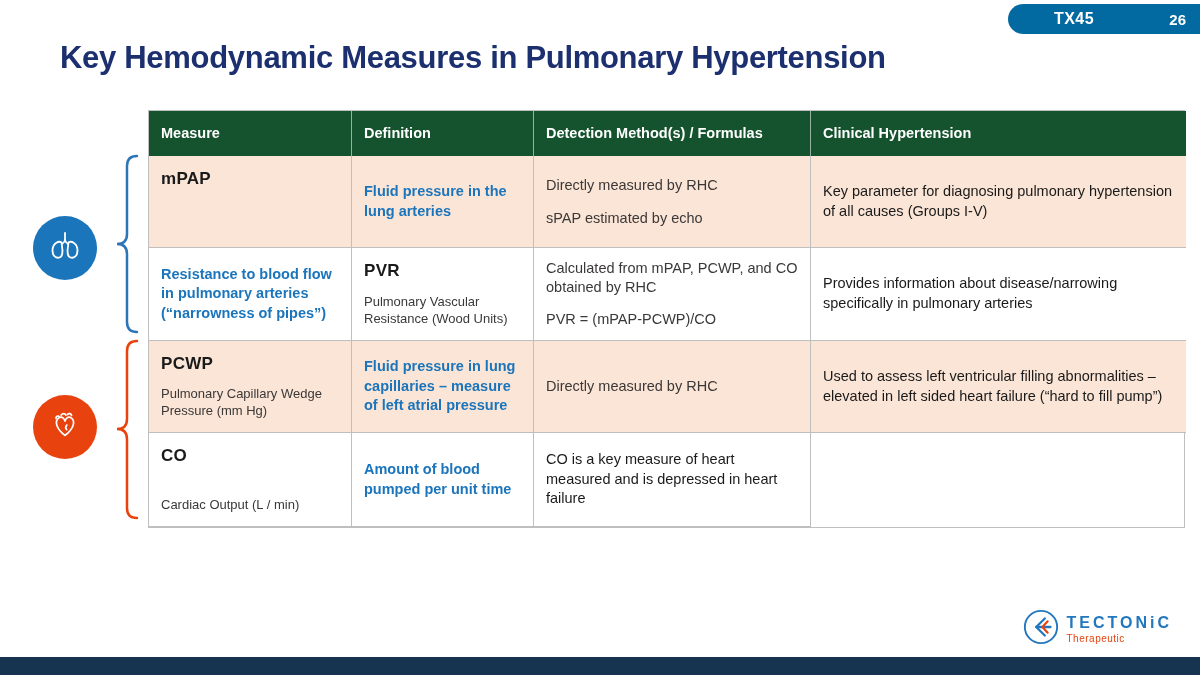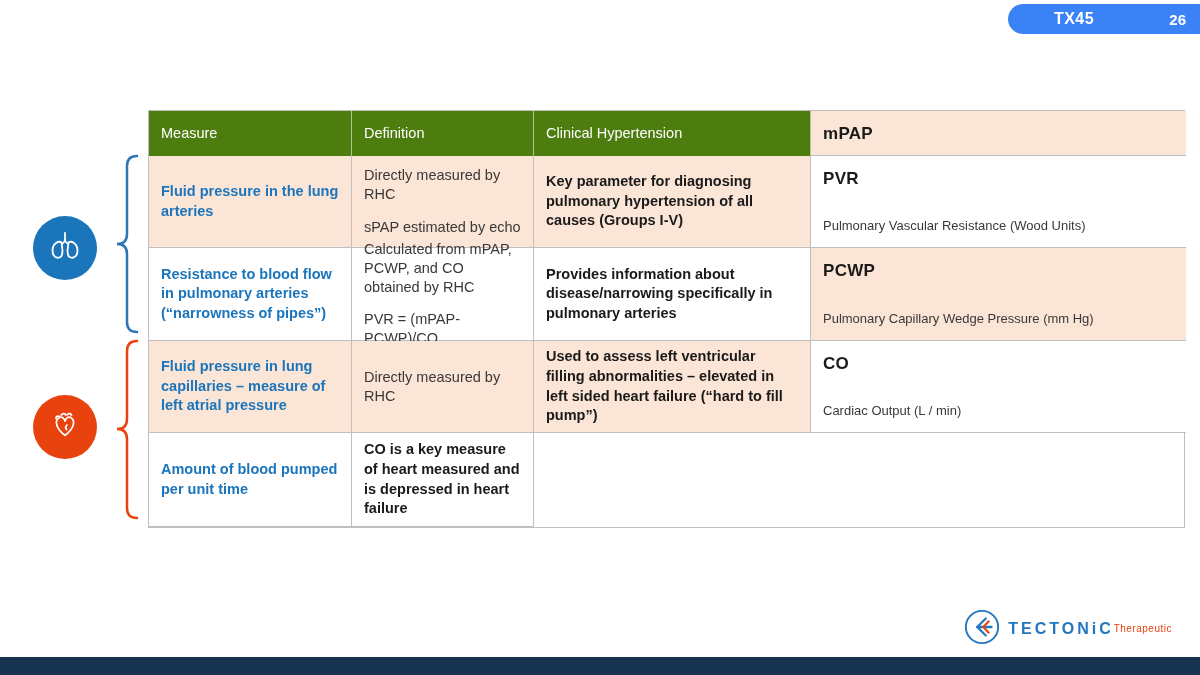--- a/index.html
+++ b/index.html
@@ -1,76 +1,77 @@
 <!DOCTYPE html>
 <html><head>
 <meta charset="utf-8">
 <style>
   * { margin:0; padding:0; box-sizing:border-box; }
   html,body { width:1200px; height:675px; background:#fff; font-family:"Liberation Sans", sans-serif; }
   .slide { position:relative; width:1200px; height:675px; background:#ffffff; overflow:hidden; }
 
   
   .badge { position:absolute; top:4px; right:0; width:192px; height:30px;
-           background:#3b82f6; border-radius:16px 0 0 16px;
+           background:#0369a1; border-radius:16px 0 0 16px;
            display:flex; align-items:center; color:#fff; font-weight:bold; }
   .badge-label { position:absolute; left:0; right:60px; text-align:center; font-size:16px; letter-spacing:.5px; }
   .badge-page  { position:absolute; right:14px; font-size:15px; }
 
   
   .title { position:absolute; left:60px; top:40px; width:1050px;
            font-size:31px; font-weight:bold; color:#1C2F6E; letter-spacing:-0.3px; }
 
   
   .table { position:absolute; left:148px; top:110px; width:1037px;
            display:grid; grid-template-columns:203px 182px 277px 375px;
            grid-template-rows:45px 92px 93px 92px 94px;
            border:1px solid #BFBFBF; }
   .cell { border-right:1px solid #BFBFBF; border-bottom:1px solid #BFBFBF;
           padding:8px 12px; display:flex; flex-direction:column; justify-content:center;
           font-size:14.5px; color:#3B3838; line-height:1.3; }
   .cell:nth-child(4n) { border-right:none; }
-  .hdr { background:#4d7c0f; color:#ffffff; font-weight:normal; font-size:14.5px;
+  .hdr { background:#14532d; color:#ffffff; font-weight:bold; font-size:14.5px;
          border-right:1px solid rgba(255,255,255,.55); border-bottom:none; justify-content:center; }
   .peach { background:#FBE5D6; }
   .white { background:#ffffff; }
   .measure-cell { justify-content:space-between; padding-top:12px; padding-bottom:12px; }
   .acronym { font-size:17px; font-weight:bold; color:#1a1a1a; letter-spacing:.3px; }
   .fullname { font-size:13px; color:#3B3838; line-height:1.3; }
   .definition { color:#1B75BC; font-weight:bold; font-size:14.5px; line-height:1.35; }
   .detect p + p { margin-top:14px; }
-  .clinical { font-weight:bold; color:#1a1a1a; line-height:1.35; }
+  .clinical { font-weight:normal; color:#1a1a1a; line-height:1.35; }
 
   
   .icon-circle { position:absolute; width:64px; height:64px; border-radius:50%;
                  display:flex; align-items:center; justify-content:center; }
   .circle-lungs { left:33px; top:216px; background:#1B75BB; }
   .circle-heart { left:33px; top:395px; background:#E8430F; }
 
   .brace { position:absolute; left:0; top:0; pointer-events:none; }
 
   
   .logo { position:absolute; right:28px; bottom:25px; display:flex; align-items:center; gap:7px; }
-  .logo-text { display:flex; line-height:1; }
+  .logo-text { display:flex; flex-direction:column; line-height:1; }
   .logo-name { color:#2277BE; font-size:16px; font-weight:bold; letter-spacing:3px; }
   .logo-sub  { color:#E8430F; font-size:10px; margin-top:3px; letter-spacing:.5px; }
 
   
   .bottom-bar { position:absolute; left:0; bottom:0; width:1200px; height:18px; background:#16334F; }
 </style>
 </head>
 <body>
 
 <div class="slide">
 
   <div class="badge">
     <span class="badge-label">TX45</span>
     <span class="badge-page">26</span>
   </div>
 
+  <h1 class="title">Key Hemodynamic Measures in Pulmonary Hypertension</h1>
 
   <div class="icon-circle circle-lungs">
     <span>
       <svg width="40" height="40" viewBox="0 0 40 40" fill="none" stroke="#ffffff" stroke-width="1.8" stroke-linecap="round" stroke-linejoin="round">
         <path d="M20 7 v7"></path>
         <path d="M20 14 c0 2 -1.5 3 -3 4"></path>
         <path d="M20 14 c0 2 1.5 3 3 4"></path>
         <path d="M16.5 16.5 C14 14.5 7.5 17 7.5 24.5 C7.5 30 11 32.5 14.5 31.5 C17 30.8 17.5 28 17.5 24.5 Z"></path>
         <path d="M23.5 16.5 C26 14.5 32.5 17 32.5 24.5 C32.5 30 29 32.5 25.5 31.5 C23 30.8 22.5 28 22.5 24.5 Z"></path>
       </svg>
@@ -92,37 +93,38 @@
     </span>
   </div>
   <svg class="brace" width="1200" height="675" viewBox="0 0 1200 675">
     <path d="M137 341 Q127 341 127 351 L127 419 Q127 429 117 429 Q127 429 127 439 L127 508 Q127 518 137 518" fill="none" stroke="#E8430F" stroke-width="2.5" stroke-linecap="round"></path>
   </svg>
 
   <div class="table">
 
     <div class="cell hdr">Measure</div>
     <div class="cell hdr">Definition</div>
+    <div class="cell hdr">Detection Method(s) / Formulas</div>
     <div class="cell hdr">Clinical Hypertension</div>
 
     <div class="cell peach measure-cell">
       <span class="acronym">mPAP</span>
     </div>
     <div class="cell peach definition">Fluid pressure in the lung arteries</div>
     <div class="cell peach detect">
       <p>Directly measured by RHC</p>
       <p>sPAP estimated by echo</p>
     </div>
     <div class="cell peach clinical">Key parameter for diagnosing pulmonary hypertension of all causes (Groups I-V)</div>
 
+    <div class="cell white definition">Resistance to blood flow in pulmonary arteries (“narrowness of pipes”)</div>
     <div class="cell white measure-cell">
       <span class="acronym">PVR</span>
       <span class="fullname">Pulmonary Vascular Resistance (Wood Units)</span>
     </div>
-    <div class="cell white definition">Resistance to blood flow in pulmonary arteries (“narrowness of pipes”)</div>
     <div class="cell white detect">
       <p>Calculated from  mPAP, PCWP, and CO obtained by RHC</p>
       <p>PVR = (mPAP-PCWP)/CO</p>
     </div>
     <div class="cell white clinical">Provides information about disease/narrowing specifically in pulmonary arteries</div>
 
     <div class="cell peach measure-cell">
       <span class="acronym">PCWP</span>
       <span class="fullname">Pulmonary Capillary Wedge Pressure (mm Hg)</span>
     </div>

